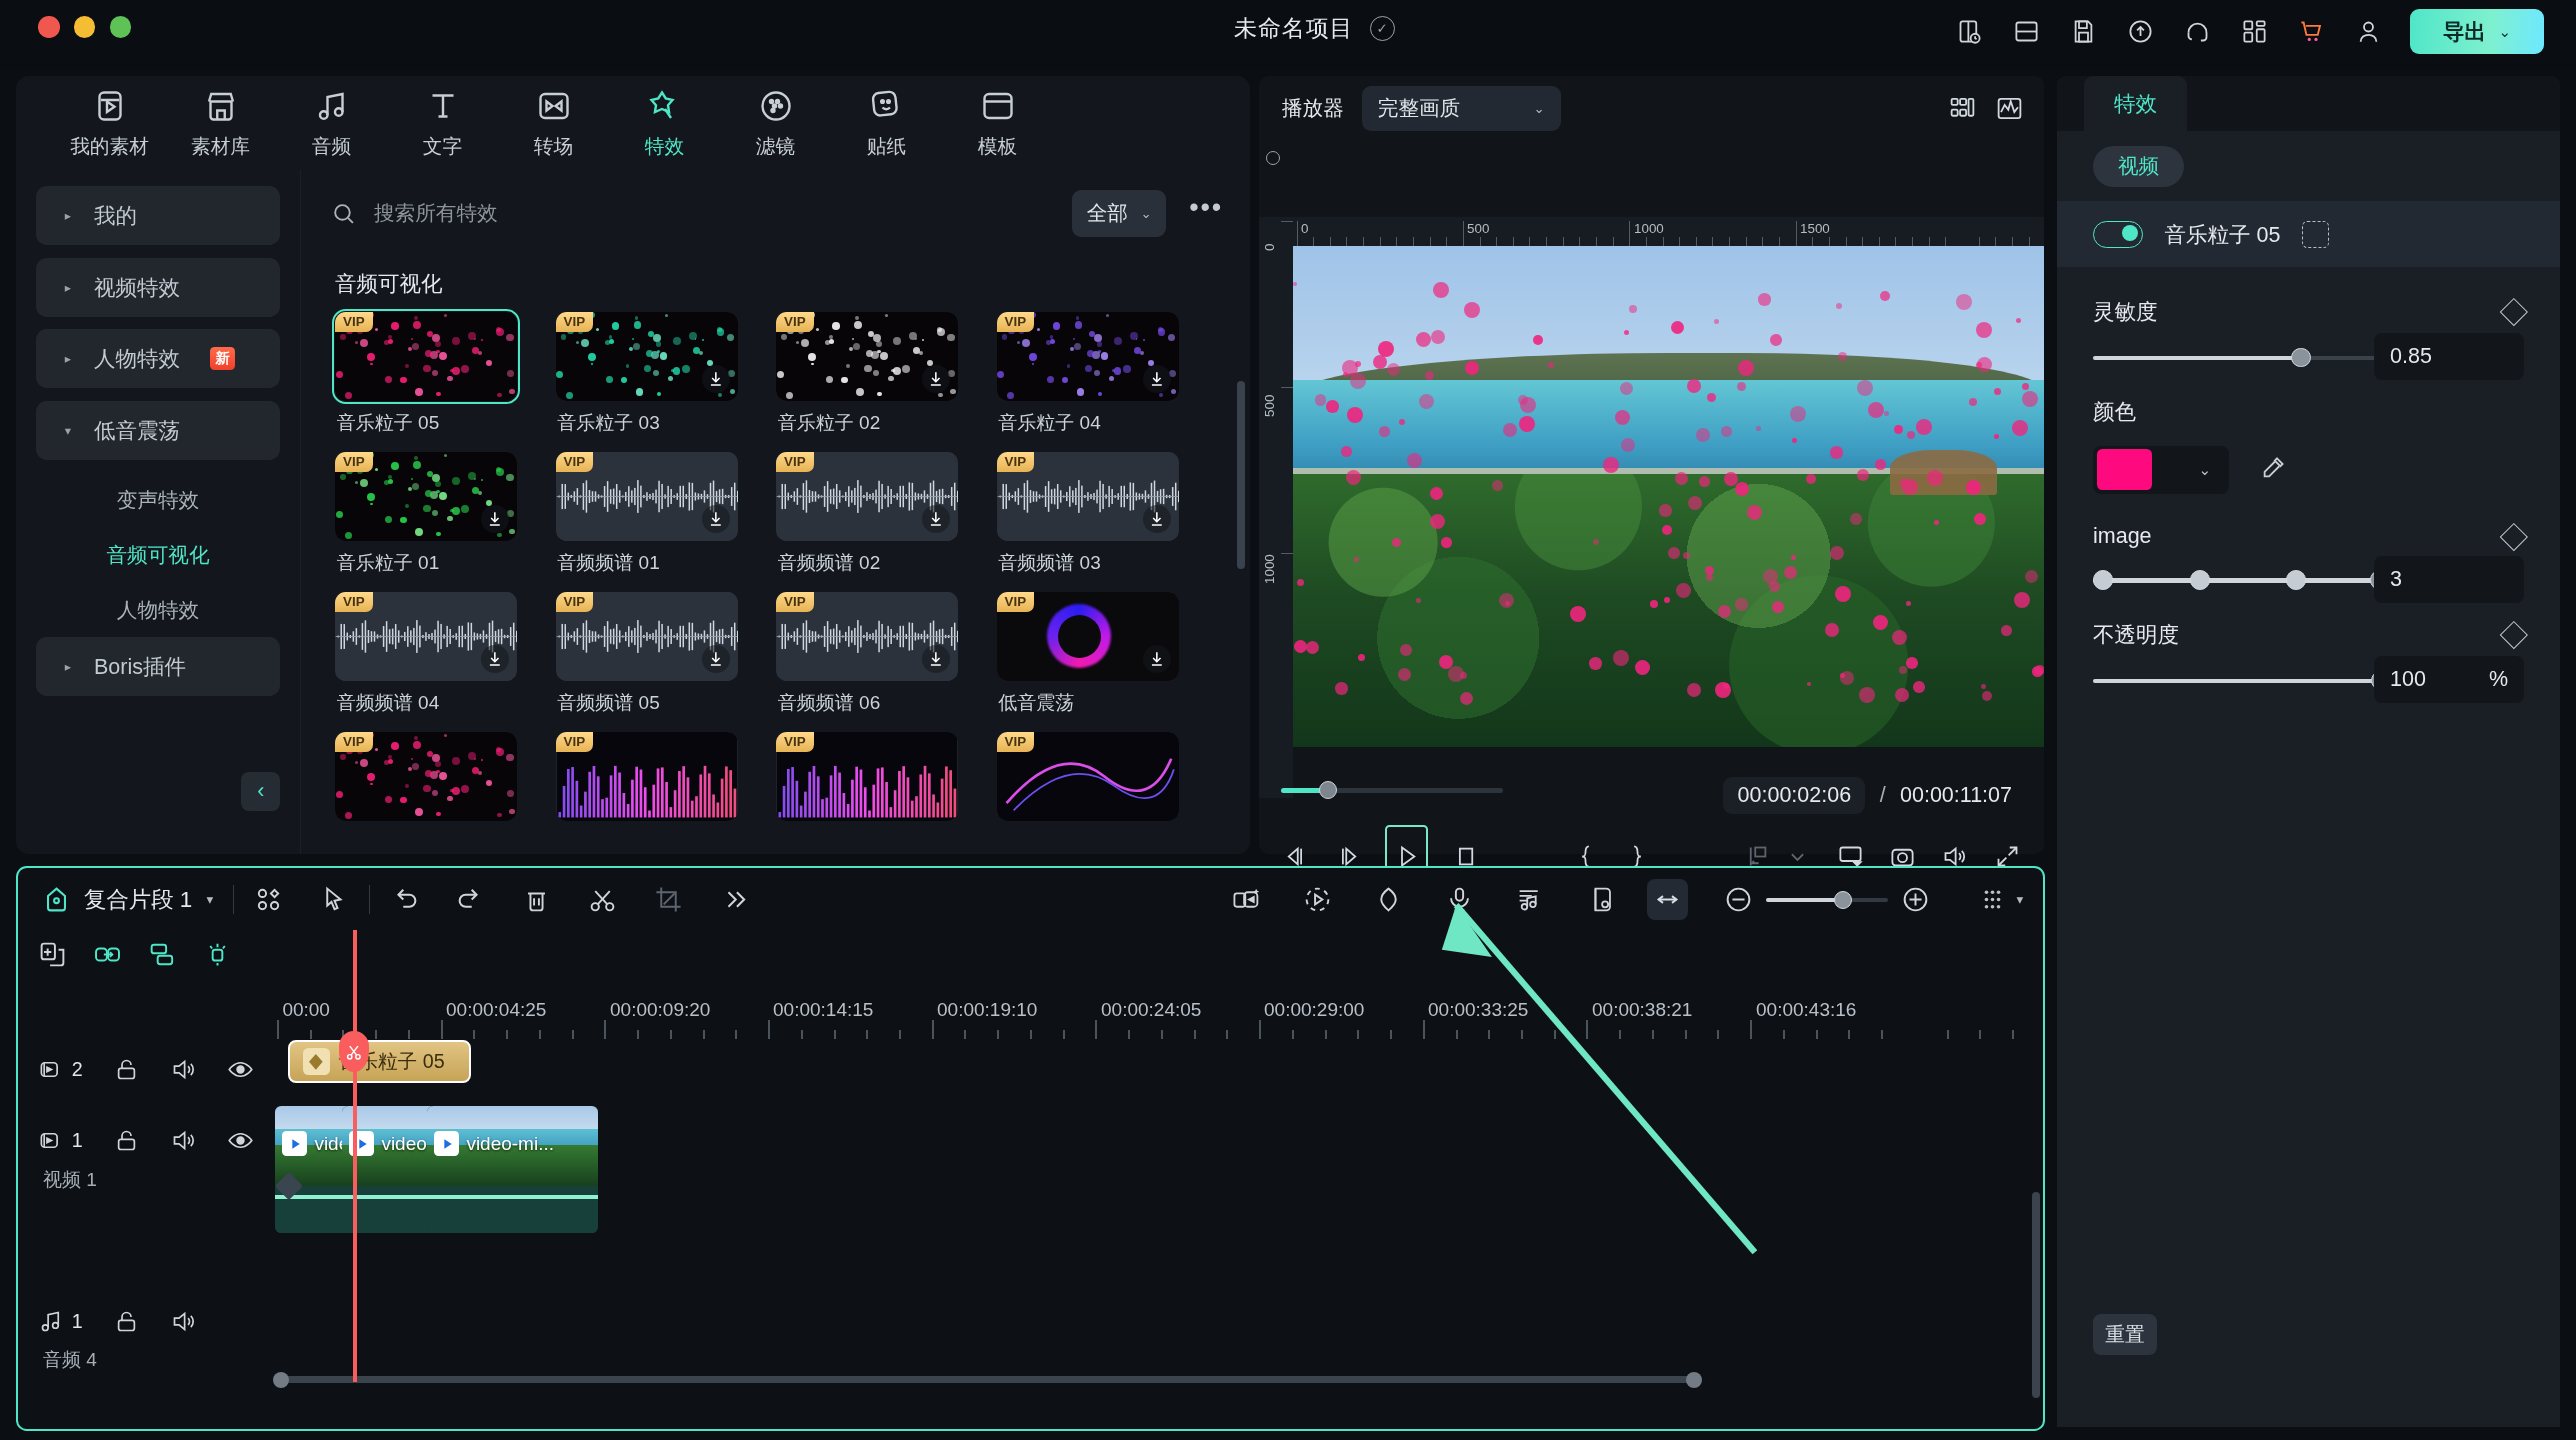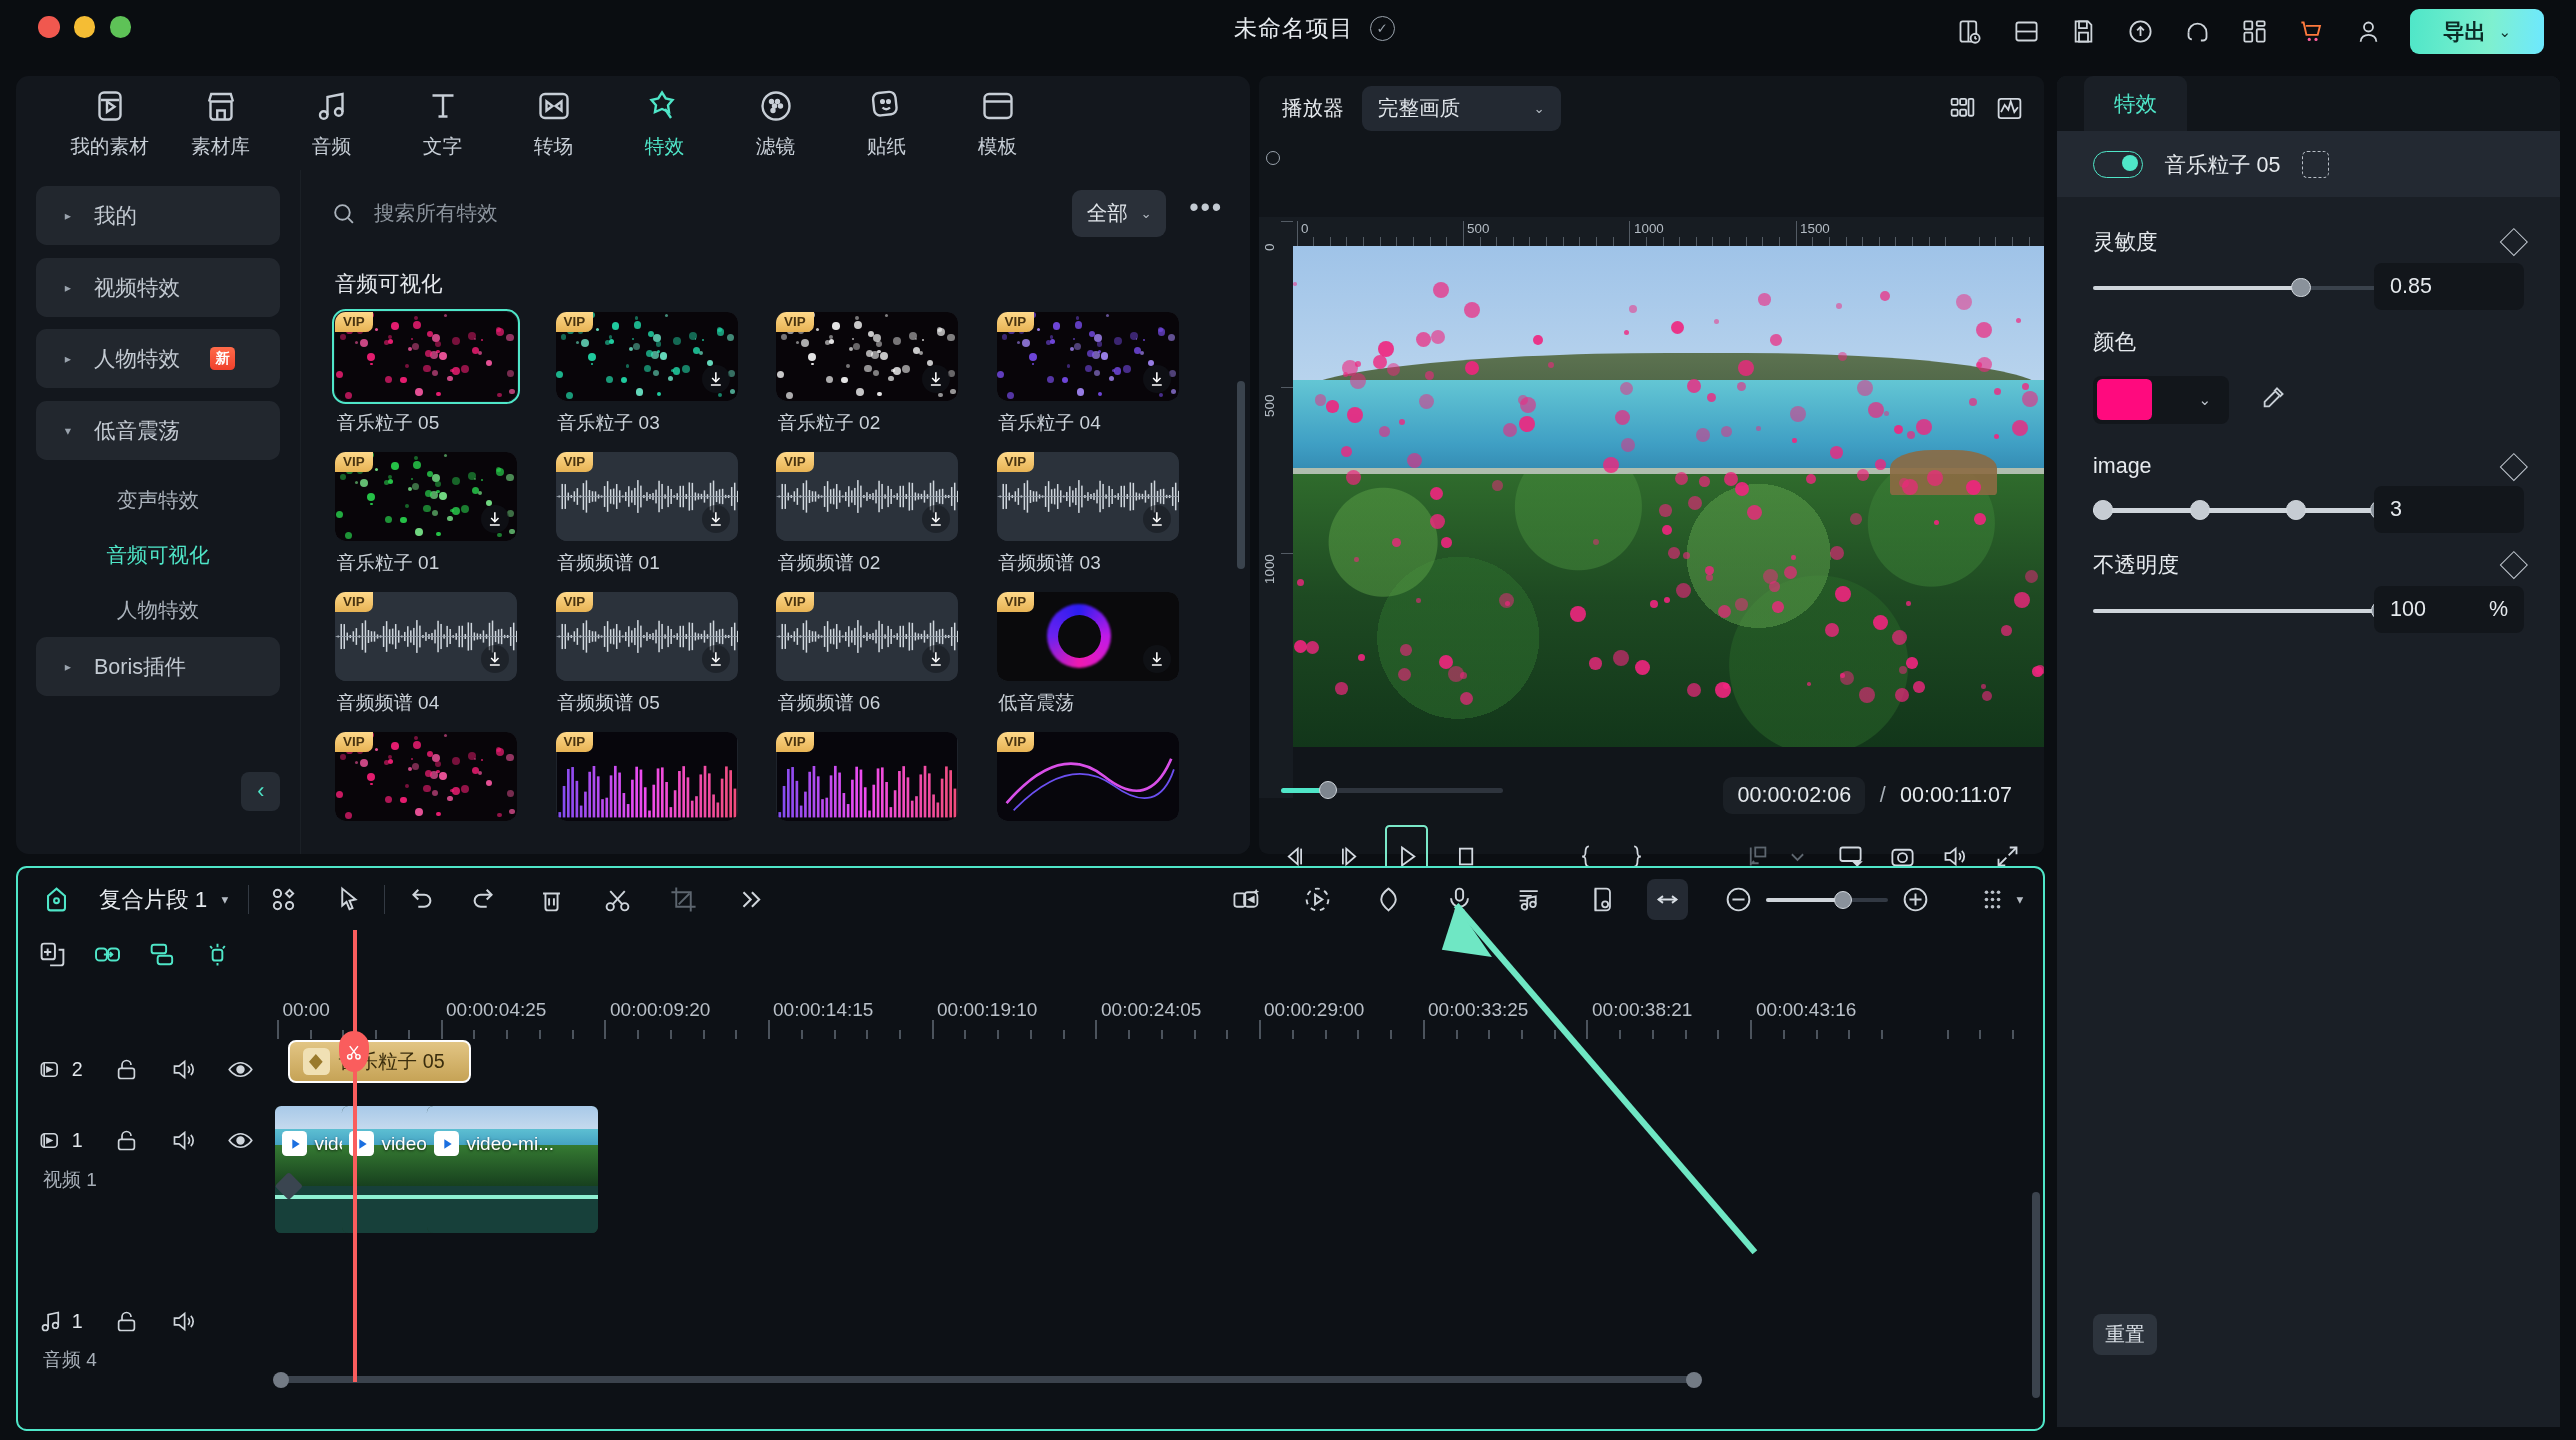--- a/index.html
+++ b/index.html
@@ -163,21 +163,21 @@
      display:flex; align-items:center; justify-content:center; font-size:19.7px; color:#dbe1e7;}
 
   
   .timeline { position:absolute; left:16px; top:866px; width:2029px; height:565px; background:#0d1116;
       border:2.7px solid #4fe6c8; border-radius:10.7px; overflow:hidden; }
   .tlbar { height:63px; display:flex; align-items:center; padding-left:23px; gap:0; }
   .tlic { width:30px;height:30px; color:#cfd5db; display:flex; align-items:center; justify-content:center;}
   .tlic svg{width:29px;height:29px;}
   .tlic.dim svg{ color:#5d666f; }
   .tlic.accent { color:#4fe6c8; }
-  .seglabel { font-size:22.4px; color:#e6eaee; margin-left:28px; }
+  .seglabel { font-size:22.4px; color:#e6eaee; margin-left:13px; }
   .segcv { font-size:13.4px; color:#b6bdc5; margin-left:14.3px; }
   .vsep { width:0.9px; height:29px; background:#333a43; margin:0 19.7px; }
   .zoomslider { position:relative; width:122px; height:18px; margin:0 12.5px; }
   .zoomslider .zt { position:absolute; left:0; top:7.2px; width:122px; height:4.5px; background:#323943; border-radius:2.7px;}
   .zoomslider .zf { position:absolute; left:0; top:7.2px; width:77px; height:4.5px; background:#cfd5db; border-radius:2.7px;}
   .zoomslider .zk { position:absolute; left:68px; top:0; width:18px;height:18px;border-radius:50%; background:#8a929b; border:1.8px solid #d5dbe1;}
   .fitbtn { width:41px;height:41px; background:#242a33; border-radius:8px; display:flex;align-items:center;justify-content:center;}
   .fitbtn svg{width:27px;height:27px;color:#d8dee4;}
 
   .tlhead { position:absolute; top:63px; left:0; width:2029px; height:47px; }
@@ -1783,20 +1783,23 @@
           </div>
       </div>
     </div>
   </div>
 
   <div class="rightpanel">
     <div class="rtabs-bg"></div>
     <div class="rtabs">
       <div class="rtab">特效</div>
     </div>
+    <div class="subtabs">
+      <div class="subtab">视频</div>
+    </div>
     <div class="efrow">
       <div class="toggle">
           <i></i>
         </div>
       <div class="efname">音乐粒子 05</div>
       <div class="maskicon"></div>
     </div>
     <div id="props">
         <div class="prop">
           <div class="plabel-row">

